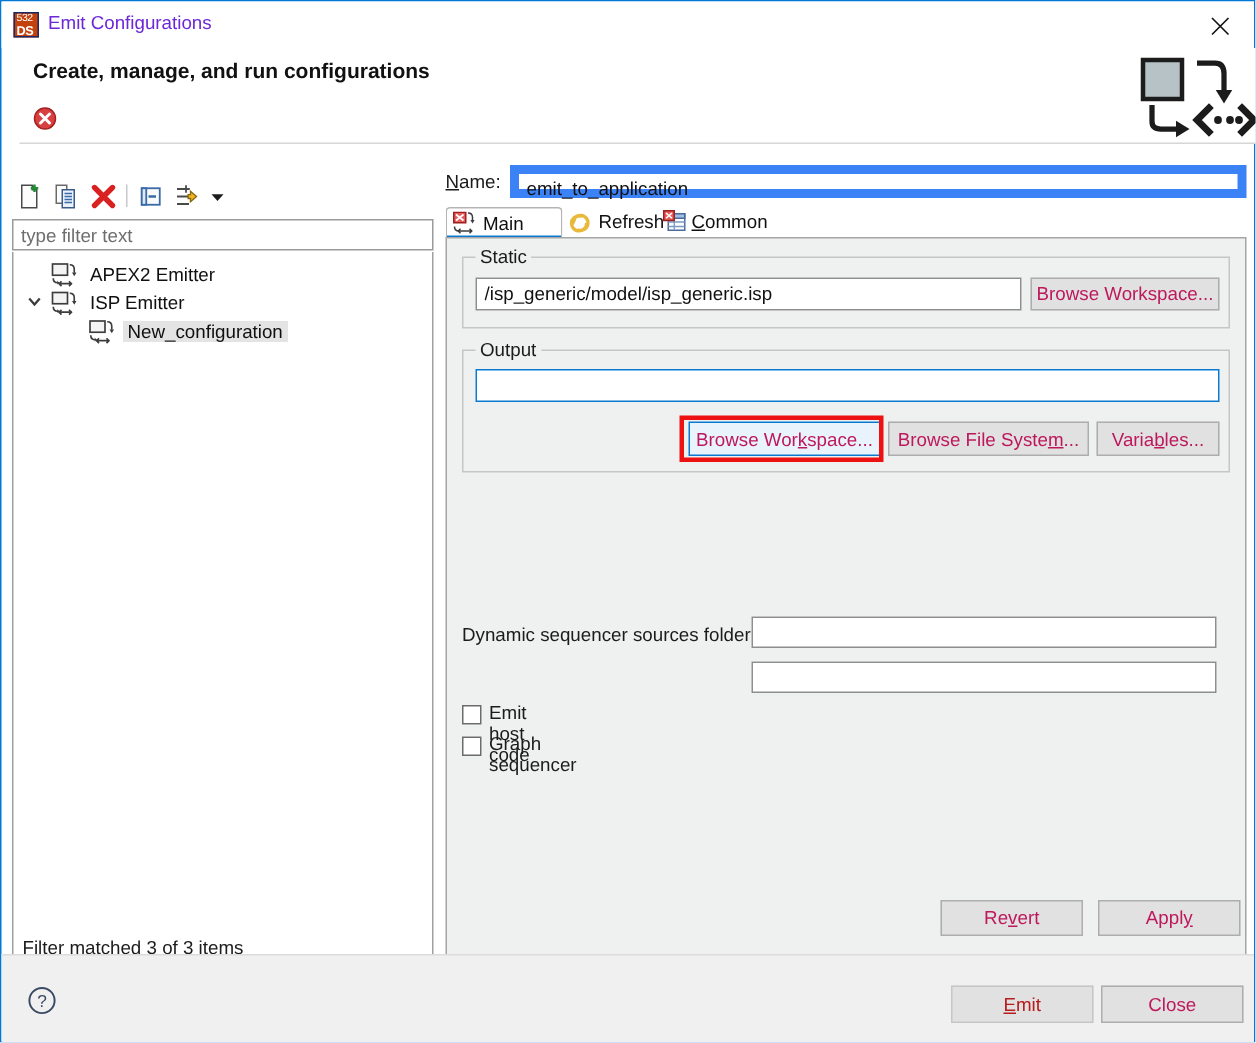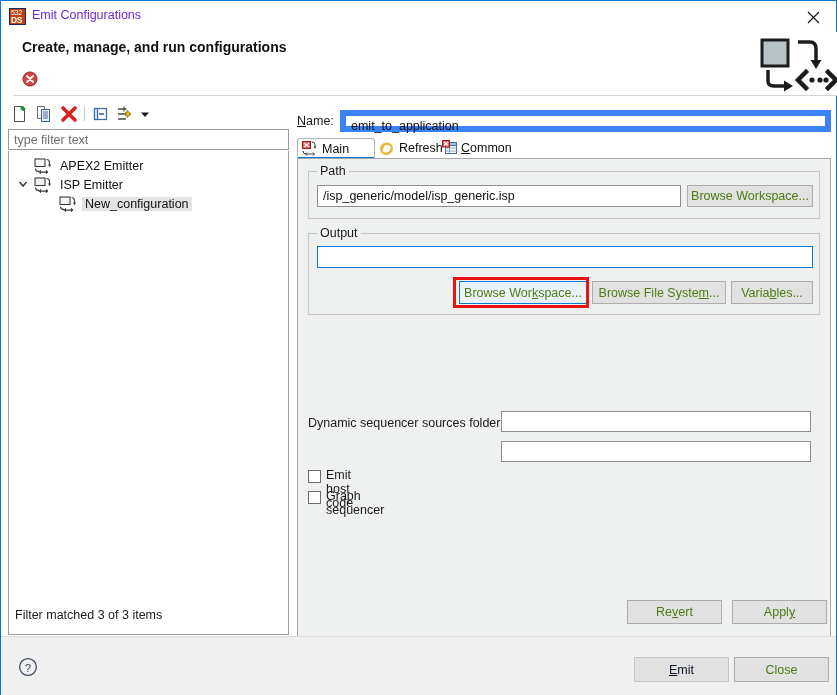--- a/index.html
+++ b/index.html
@@ -25,21 +25,21 @@
   .win-close svg{position:absolute;left:16px;top:10px;}
 
   
   .header{position:absolute;left:0;top:31px;width:835px;height:63px;background:#fff;border-bottom:1px solid #d6d6d6;margin-left:12px;}
   .header-title{position:absolute;left:9px;top:7px;font-size:14px;font-weight:bold;color:#111;}
   .header-err-icon{position:absolute;left:9px;top:39px;width:16px;height:16px;}
   .header-err-text{position:absolute;left:31px;top:39px;font-size:12.5px;color:#1b1b1b;}
   .banner{position:absolute;right:10px;top:4px;width:80px;height:56px;}
 
   
-  .left{position:absolute;left:7px;top:101px;width:281px;height:533px;}
+  .left{position:absolute;left:7px;top:118px;width:281px;height:533px;}
   .toolbar{position:absolute;left:0;top:0;width:281px;height:24px;background:#fff;}
   .tb-btn{position:absolute;top:2px;width:20px;height:20px;cursor:default;}
   .tb-sep{position:absolute;top:4px;width:1px;height:15px;background:#c8c8c8;}
   .filter-box{position:absolute;left:0;top:27px;width:281px;height:21px;border:1px solid #9a9a9a;box-sizing:border-box;background:#fff;}
   .filter-box input{border:0;outline:0;width:271px;height:19px;margin:0;padding:0 0 0 5px;font-family:"Liberation Sans",sans-serif;font-size:12.5px;color:#1b1b1b;background:transparent;}
   .filter-box input::placeholder{color:#6e6e6e;opacity:1;}
   .tree-wrap{position:absolute;left:0;top:49px;width:281px;height:484px;border:1px solid #a0a0a0;border-top:0;box-sizing:border-box;background:#fff;}
   .tnode{position:absolute;height:19px;white-space:nowrap;cursor:default;}
   .tnode .tlabel{position:absolute;left:26px;top:2px;font-size:12.5px;color:#101010;padding:0 3px;}
   .tnode.sel .tlabel{background:#e4e4e4;}
@@ -63,23 +63,23 @@
 
   .tabpanel{position:absolute;left:2px;top:56px;width:534px;height:524px;border:1px solid #a6a6a6;box-sizing:border-box;background:#eff0f0;}
 
   .group{position:absolute;border:1px solid #c6c6c6;box-sizing:border-box;}
   .group-legend{position:absolute;top:-8px;left:8px;background:#eff0f0;padding:0 3px;font-size:12.5px;color:#1b1b1b;}
 
   .tfield{position:absolute;border:1px solid #8e8e8e;box-sizing:border-box;background:#fff;}
   .tfield input{border:0;outline:0;margin:0;padding:0 0 0 5px;font-family:"Liberation Sans",sans-serif;font-size:12.5px;color:#101010;background:transparent;height:100%;box-sizing:border-box;}
   .tfield.focused{border:1px solid #0a7ad1;}
 
-  .btn{position:absolute;box-sizing:border-box;background:#e1e1e1;border:1px solid #adadad;color:#4d7c0f;font-family:"Liberation Sans",sans-serif;font-size:12.5px;text-align:center;cursor:default;display:flex;align-items:center;justify-content:center;}
+  .btn{position:absolute;box-sizing:border-box;background:#e1e1e1;border:1px solid #adadad;color:#be185d;font-family:"Liberation Sans",sans-serif;font-size:12.5px;text-align:center;cursor:default;display:flex;align-items:center;justify-content:center;}
   .btn.focused{background:#e9f3fb;border:1px solid #0a7ad1;}
-  .btn.disabled{color:#0f172a;background:#e1e1e1;border:1px solid #c6c6c6;}
+  .btn.disabled{color:#b91c1c;background:#e1e1e1;border:1px solid #c6c6c6;}
   .btn.plain{background:#e1e1e1;}
 
   .red-hl{position:absolute;border:3px solid #ee1111;box-sizing:border-box;pointer-events:none;}
 
   .flabel{position:absolute;font-size:12.5px;color:#1b1b1b;}
   .cbrow{position:absolute;height:16px;cursor:default;}
   .cbbox{position:absolute;left:0;top:1px;width:13px;height:13px;border:1px solid #6b6b6b;background:#fff;box-sizing:border-box;}
   .cbtxt{position:absolute;left:18px;top:-1px;font-size:12.5px;color:#1b1b1b;}
 
   .revert-apply{position:absolute;left:0;top:498px;width:536px;height:26px;}
@@ -260,21 +260,21 @@
           <rect x="0.5" y="0.5" width="7" height="6.5" fill="#e85b5b" stroke="#9b2020" stroke-width="1"></rect>
           <path d="M2,2 L6,5.5 M6,2 L2,5.5" stroke="#fff" stroke-width="1.1"></path>
         </svg>
         <span class="tabtxt" style="left:24px"><u>C</u><span>ommon</span></span>
       </div>
     </div>
 
     <div class="tabpanel">
 
       <div class="group" style="left:10px;top:12px;width:512px;height:48px">
-        <span class="group-legend">Path</span>
+        <span class="group-legend">Static</span>
         <div class="tfield" style="left:8px;top:13px;width:364px;height:22px">
           <input type="text" style="width: 354px;" value="/isp_generic/model/isp_generic.isp">
         </div>
         <div class="btn plain" style="left:378px;top:13px;width:126px;height:22px">
           <span>Browse Workspace...</span>
         </div>
       </div>
 
       <div class="group" style="left:10px;top:74px;width:512px;height:82px">
         <span class="group-legend">Output</span>

